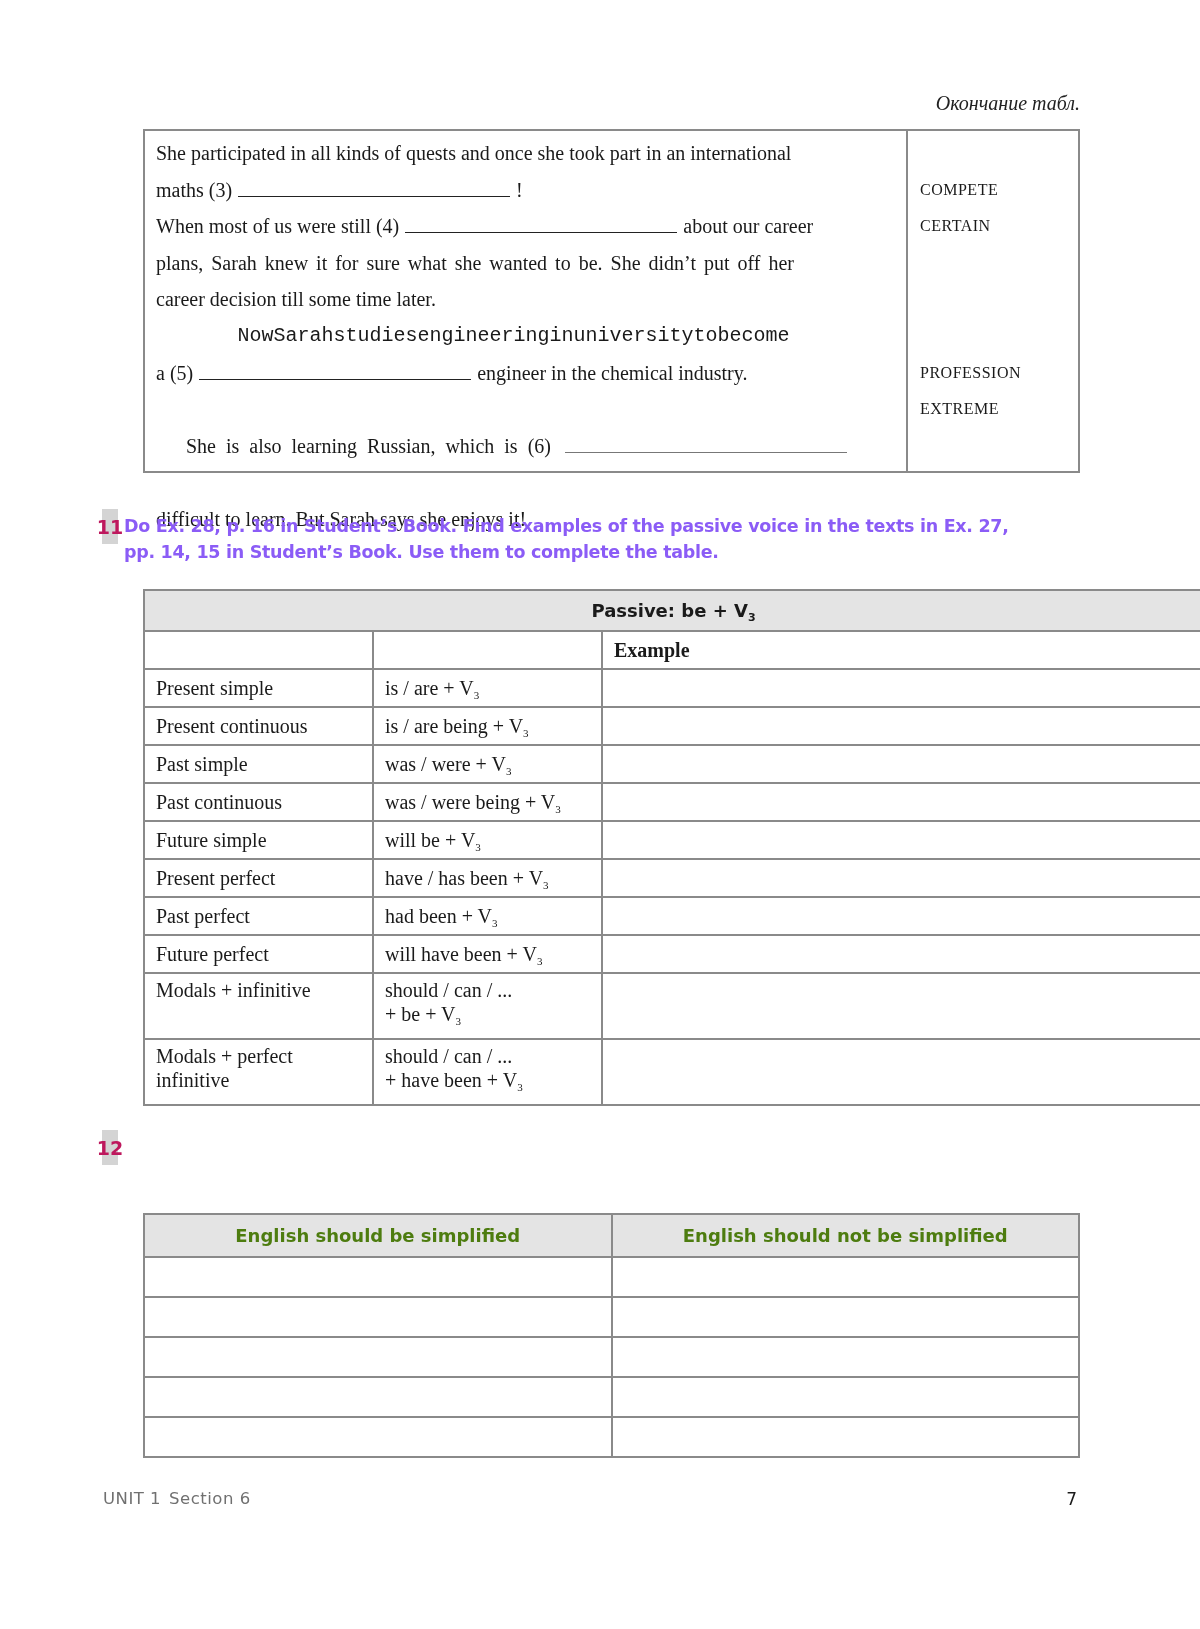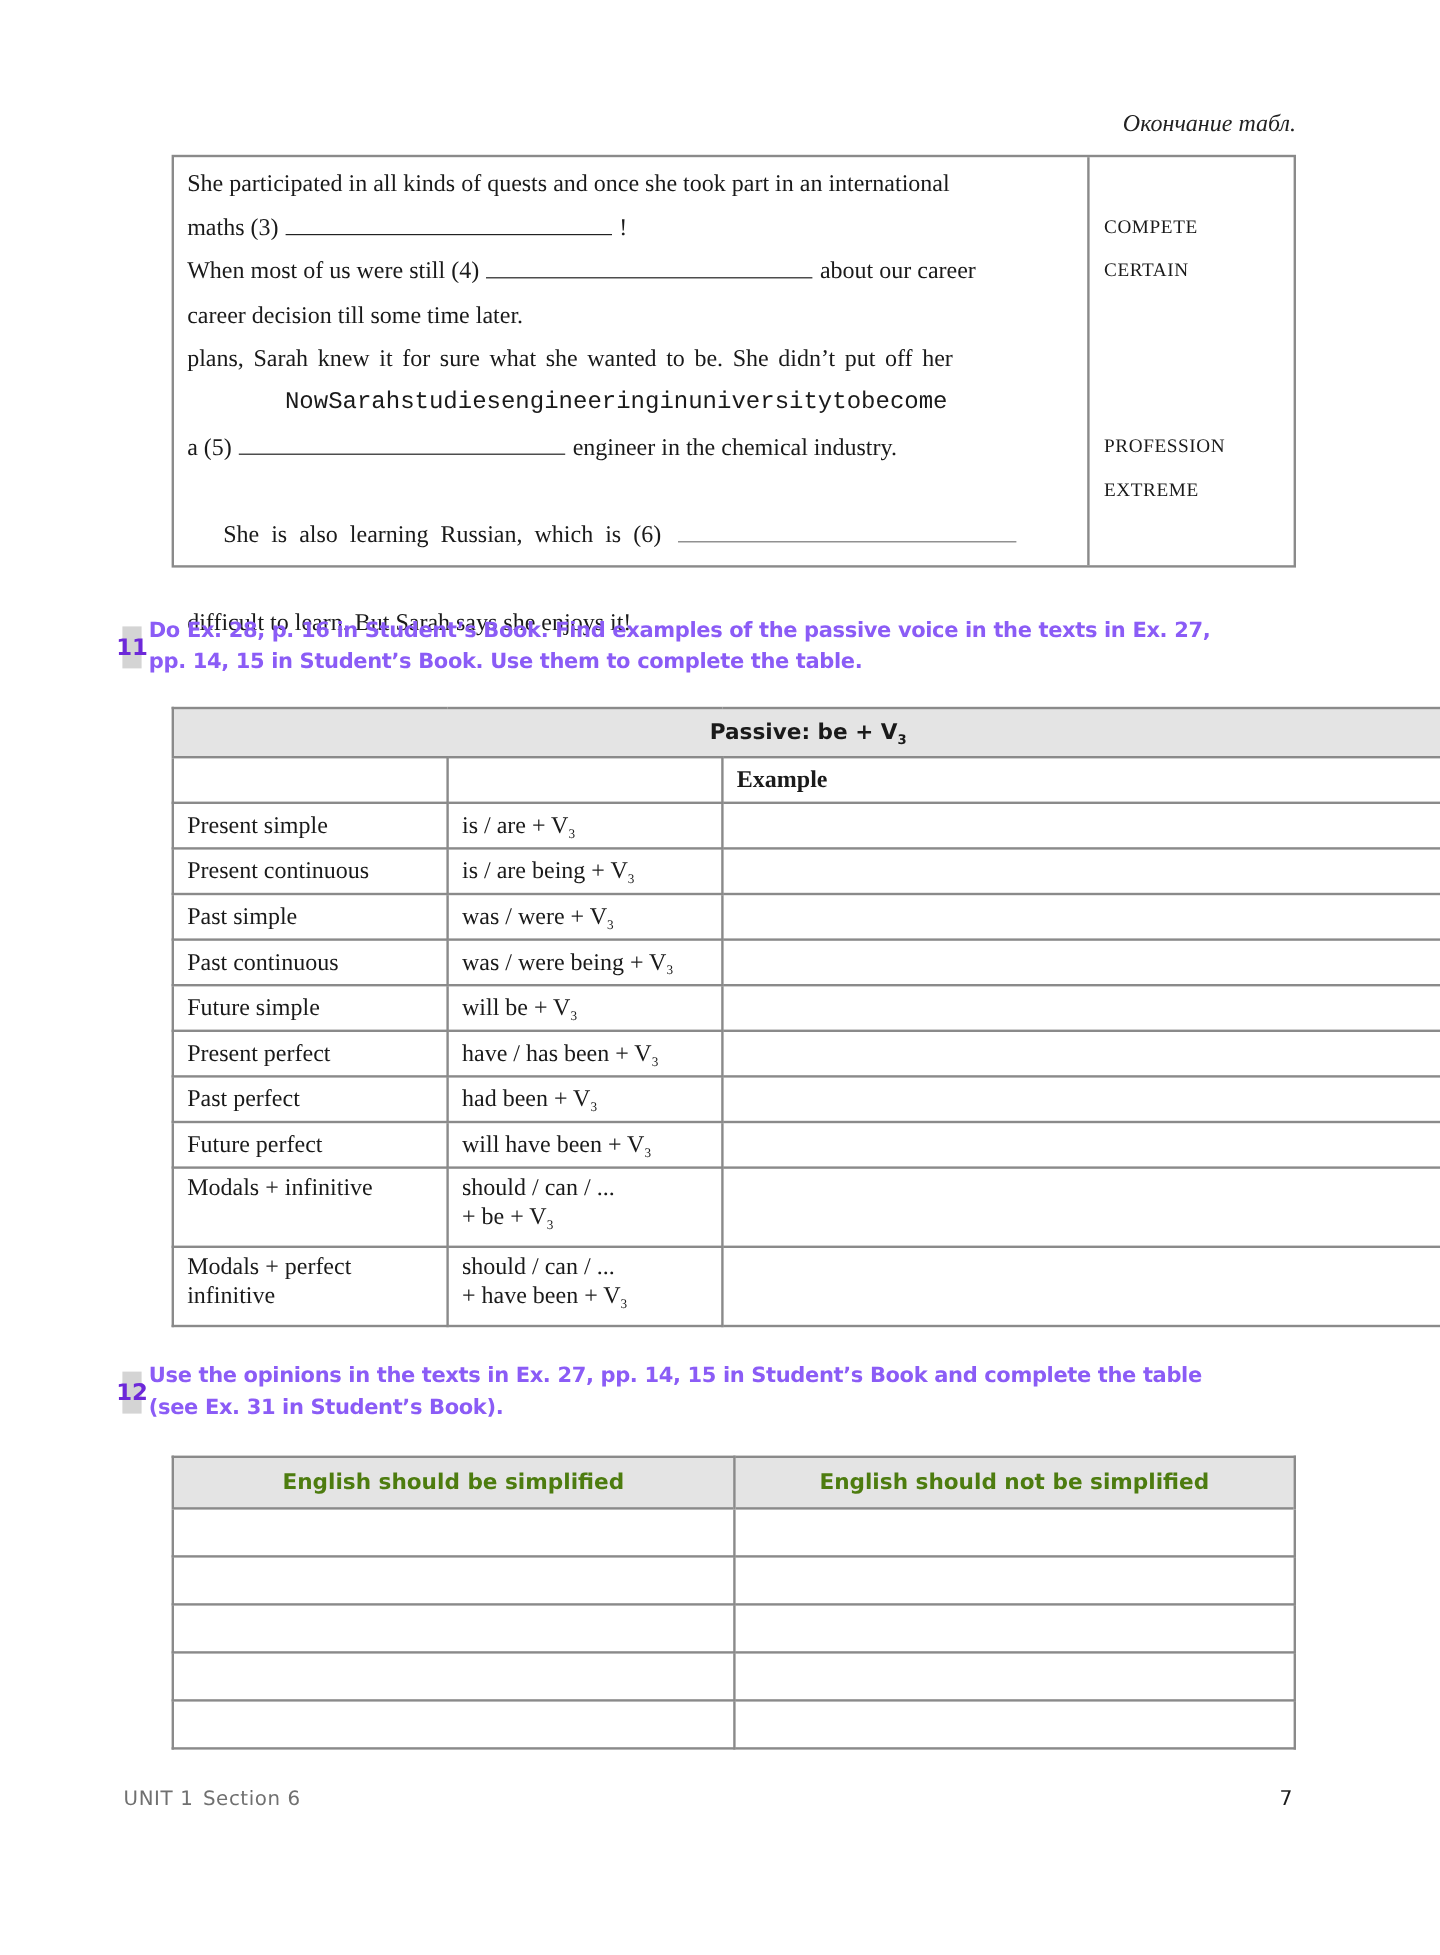--- a/index.html
+++ b/index.html
@@ -11,21 +11,21 @@
   .t1 { position:absolute; left:143px; top:129px; width:937px; height:344px; border:2px solid #8a8a8a; box-sizing:border-box; display:flex; }
   .t1 .text-col { width:763px; border-right:2px solid #8a8a8a; box-sizing:border-box; padding:4px 35px 0 11px; font-family:"Liberation Serif", serif; font-size:20px; line-height:36.6px; }
   .t1 .word-col { flex:1; padding:0 0 0 12px; font-family:"Liberation Serif", serif; font-size:16px; line-height:36.6px; letter-spacing:0.5px; padding-top:4px; }
   .line { white-space:nowrap; }
   .justify { display:flex; justify-content:center;font-family:Liberation Mono, monospace; }
   .blank { display:inline-block; border-bottom:1.6px solid #222; height:22px; vertical-align:baseline; margin:0 6px 0 6px; }
   .blank.light { border-bottom-color:#777; border-bottom-width:1px; }
 
   
   .ex { position:absolute; left:102px; width:980px; display:flex; }
-  .ex .num { width:16px; height:35px; background:#d4d4d4; font-family:"DejaVu Sans", sans-serif; font-weight:bold; font-size:19px; display:flex; align-items:center; justify-content:center; color:#6d28d9; flex-shrink:0;margin-top:13px; }
+  .ex .num { width:16px; height:35px; background:#d4d4d4; font-family:"DejaVu Sans", sans-serif; font-weight:bold; font-size:19px; display:flex; align-items:center; justify-content:center; color:#be185d; flex-shrink:0; }
   .ex .instr { margin-left:6px; font-family:"DejaVu Sans", sans-serif; font-weight:bold; font-size:17.5px; line-height:26px; color:#8b5cf6; letter-spacing:-0.3px; padding-top:4px; }
 
   
   .t2 { position:absolute; left:143px; top:589px; width:1061px; border-collapse:collapse; border:2px solid #8a8a8a; box-sizing:border-box; }
   .t2 td, .t2 th { border:2px solid #8a8a8a; padding:0 11px; font-family:"Liberation Serif", serif; font-size:20px; font-weight:normal; text-align:left; vertical-align:top; line-height:24px; }
   .t2 .hdr th { background:#e4e4e4; text-align:center; font-family:"DejaVu Sans", sans-serif; font-weight:bold; font-size:18px; height:39px; vertical-align:middle; border-bottom:none; }
   .t2 .sub td { height:36px; vertical-align:middle; }
   .t2 .sub .ex-h { font-weight:bold; }
   .t2 tr.r td { height:36px; vertical-align:middle; }
   .t2 tr.r2 td { height:60px; padding-top:4px;border-radius:26px; }
@@ -48,22 +48,22 @@
 
 <div class="t1">
   <div class="text-col">
     <div class="line">She participated in all kinds of quests and once she took part in an international</div>
     <div class="line">
       <span>maths (3)</span><span class="blank" style="width:272px"></span><span>!</span>
     </div>
     <div class="line">
       <span>When most of us were still (4)</span><span class="blank" style="width:272px"></span><span>about our career</span>
     </div>
+    <div class="line" style="word-spacing:3px">plans,  Sarah knew it for sure what she wanted to be.  She didn’t put off her</div>
     <div class="line">career decision till some time later.</div>
-    <div class="line" style="word-spacing:3px">plans,  Sarah knew it for sure what she wanted to be.  She didn’t put off her</div>
     <div class="line justify">
       <span>Now</span>
       <span>Sarah</span>
       <span>studies</span>
       <span>engineering</span>
       <span>in</span>
       <span>university</span>
       <span>to</span>
       <span>become</span>
     </div>
@@ -167,24 +167,20 @@
           <div>should / can / ...</div>
           <div><span>+ have been + V</span><sub>3</sub></div>
         </td>
     <td></td>
   </tr>
 </tbody>
   </table>
 
 <div class="ex" style="top:1130px">
   <div class="num">12</div>
-  <div class="instr">
-    <div>Use the opinions in the texts in Ex. 27, pp. 14, 15 in Student’s Book and complete the table</div>
-    <div>(see Ex. 31 in Student’s Book).</div>
-  </div>
 </div>
 
 <table class="t3">
   <tbody>
       <tr>
     <th>English should be simplified</th>
     <th>English should not be simplified</th>
   </tr>
   <tr>
         <td></td>

